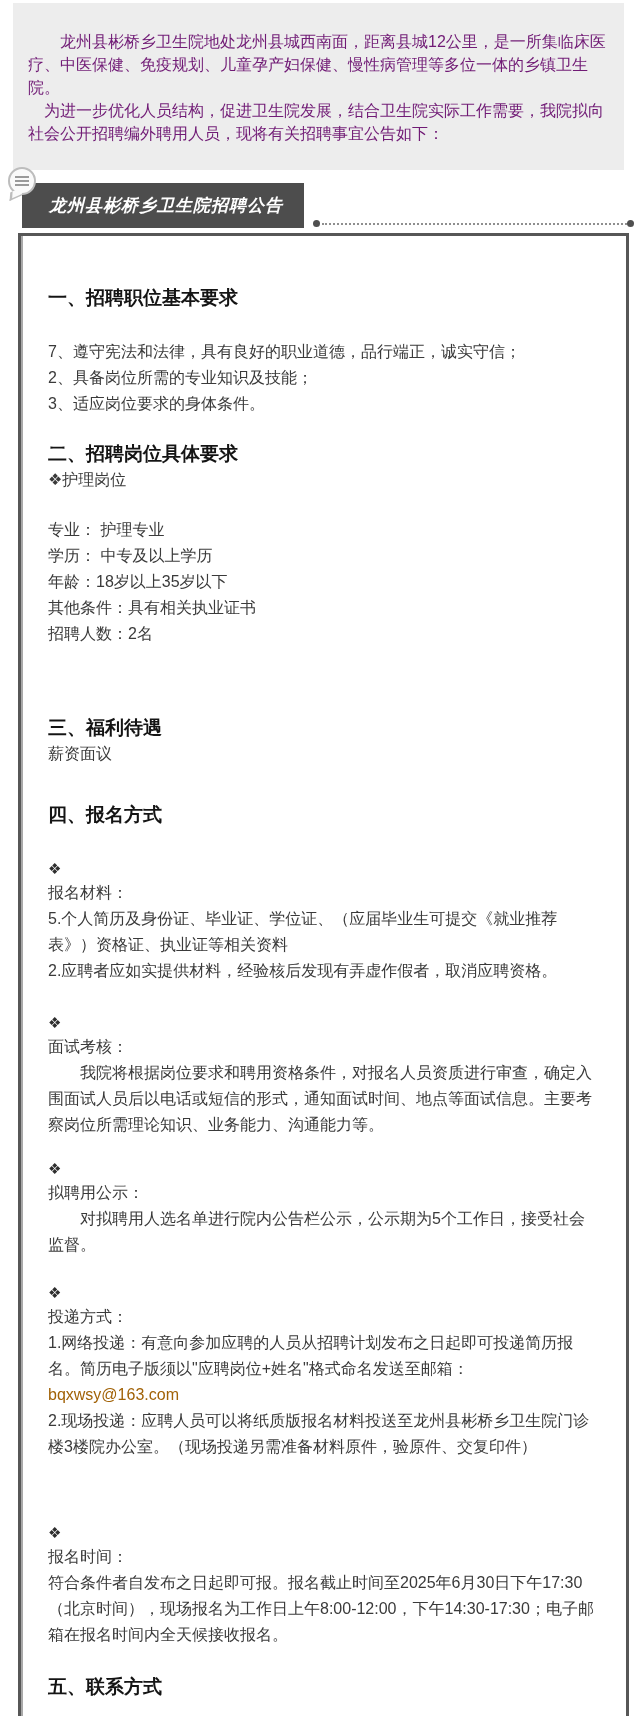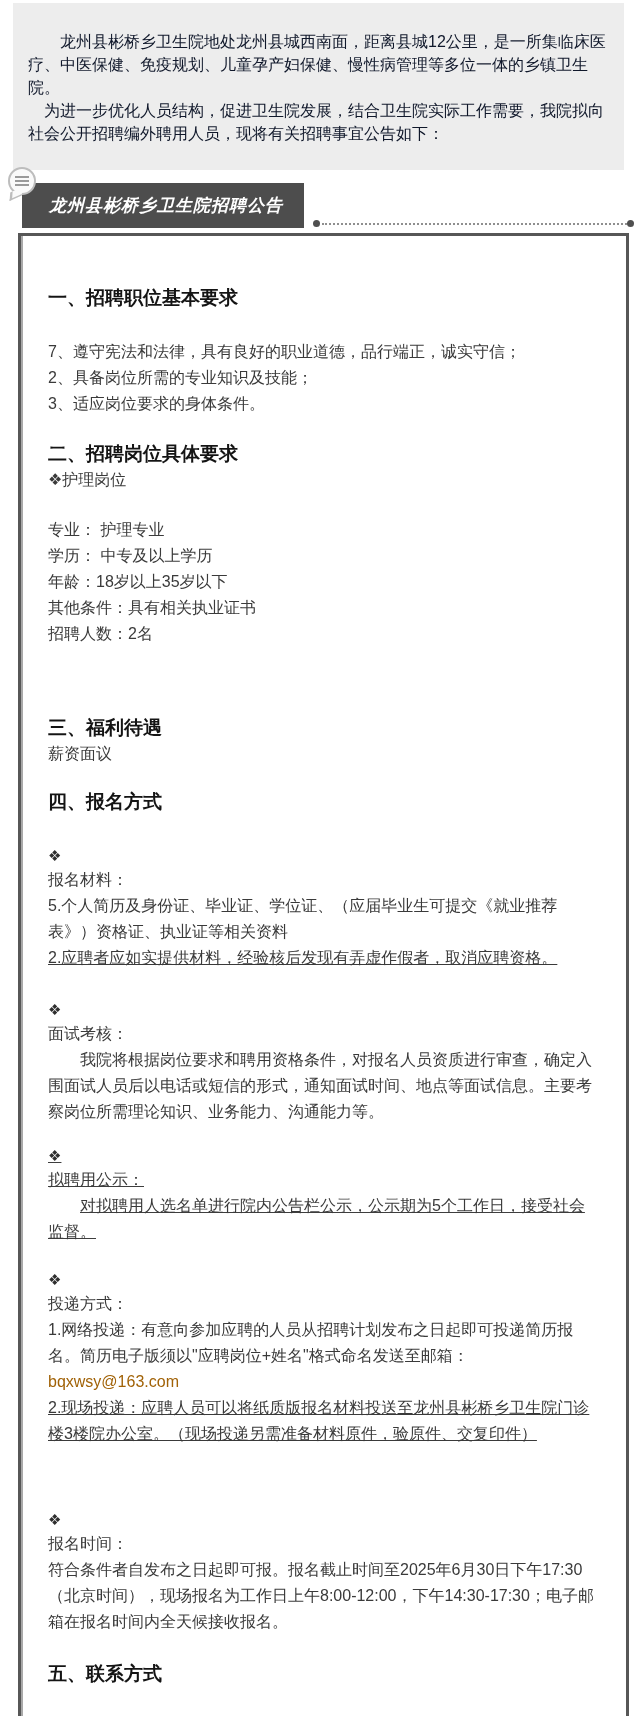--- a/index.html
+++ b/index.html
@@ -5,21 +5,21 @@
   html,body { margin:0; padding:0; }
   body {
     width:641px; height:1716px; background:#ffffff;
     font-family:"Liberation Sans","DejaVu Sans",sans-serif;
     color:#3e3e3e; overflow:hidden;
   }
   
   .intro-box {
     margin:3px 17px 0 13px; background:#ededed;
     padding:27px 15px 25px 15px;
-    font-size:16px; line-height:23px; color:#0f172a;
+    font-size:16px; line-height:23px; color:#701a75;
   }
   .intro-box p { margin:0; }
   .intro-box .p1 { text-indent:2em; }
   .intro-box .p2 { text-indent:1em; }
 
   
   .banner-row { margin:14px 8px 0 22px; display:flex; align-items:flex-end; height:44px; }
   .badge {
     position:relative; background:#4d4d4d; color:#ffffff;
     font-size:17px; font-weight:bold; letter-spacing:1px;
@@ -51,27 +51,27 @@
     margin:5px 12px 19px 18px; background:#ffffff;
     border:3px solid #575757;
     box-shadow:inset 2px -2px 0 #a9a9a9;
     padding:25px 30px 34px 27px; box-sizing:border-box;
     min-height:1494px;
   }
   .sec-title { font-size:19px; font-weight:bold; color:#141414; margin:0; }
   .t1 { margin-top:24px; }
   .t2 { margin-top:24px; }
   .t3 { margin-top:68px; }
-  .t4 { margin-top:22px; }
+  .t4 { margin-top:35px; }
   .t5 { margin-top:16px; }
   p.body, div.body { font-size:16px; line-height:26px; margin:0; color:#3a3a3a; }
   .mt30 { margin-top:30px; }
   .mt28 { margin-top:28px; }
   .mt24 { margin-top:24px; }
-  .mt20 { margin-top:20px;text-decoration:underline; }
+  .mt20 { margin-top:20px; }
   .mt44 { margin-top:44px; }
   .bullet { font-size:15px; line-height:22px; color:#2e2e2e; }
   .indent { text-indent:2em; }
   .email { color:#a16207; text-decoration:none; cursor:pointer; }
   .field-line, .req-line { font-size:16px; line-height:26px; color:#3a3a3a; }
 </style>
 </head>
 <body>
 
 <div class="intro-box">

